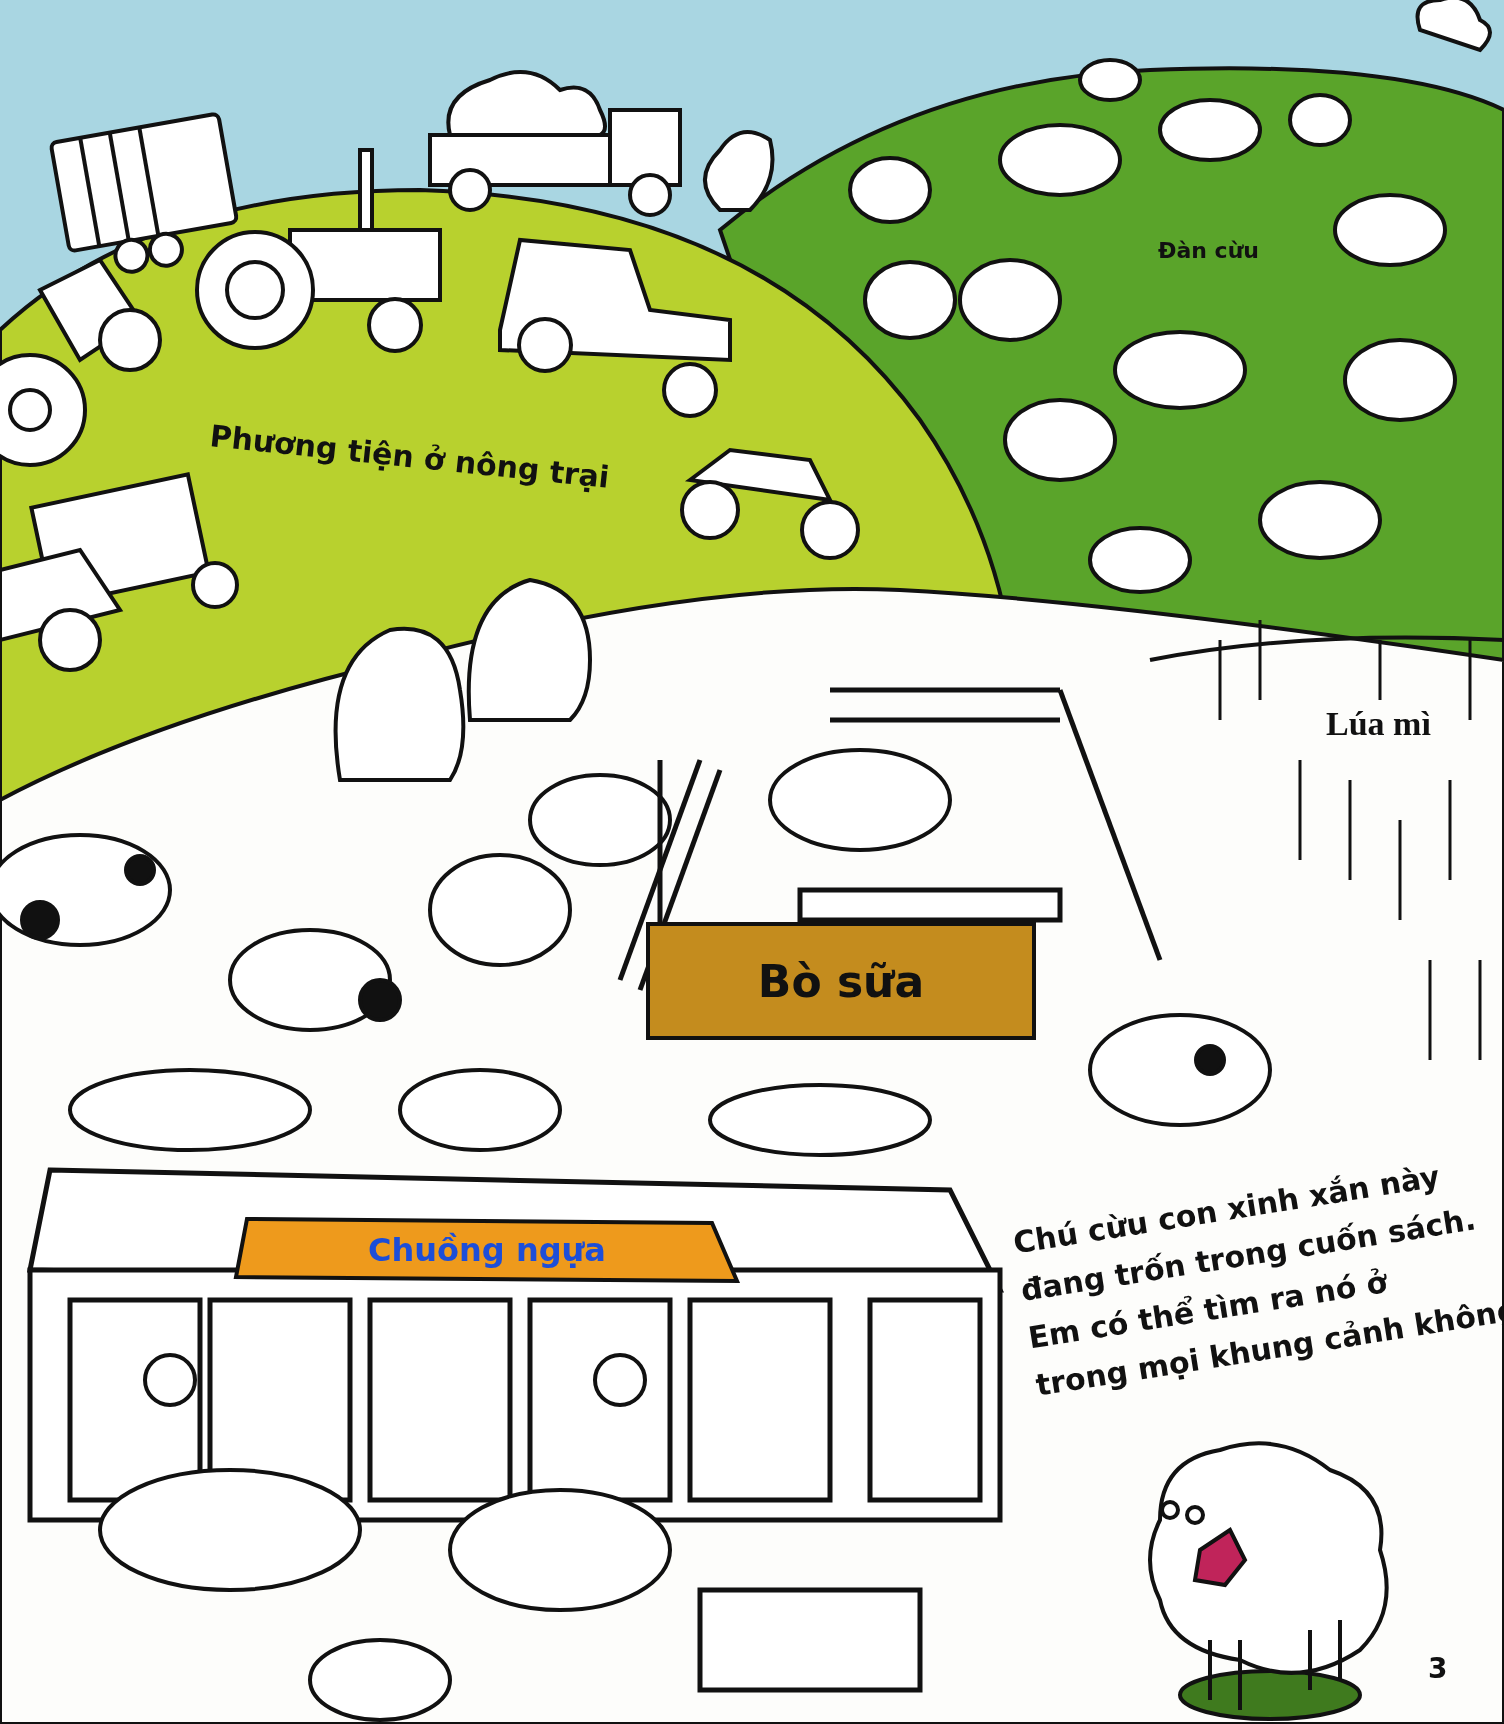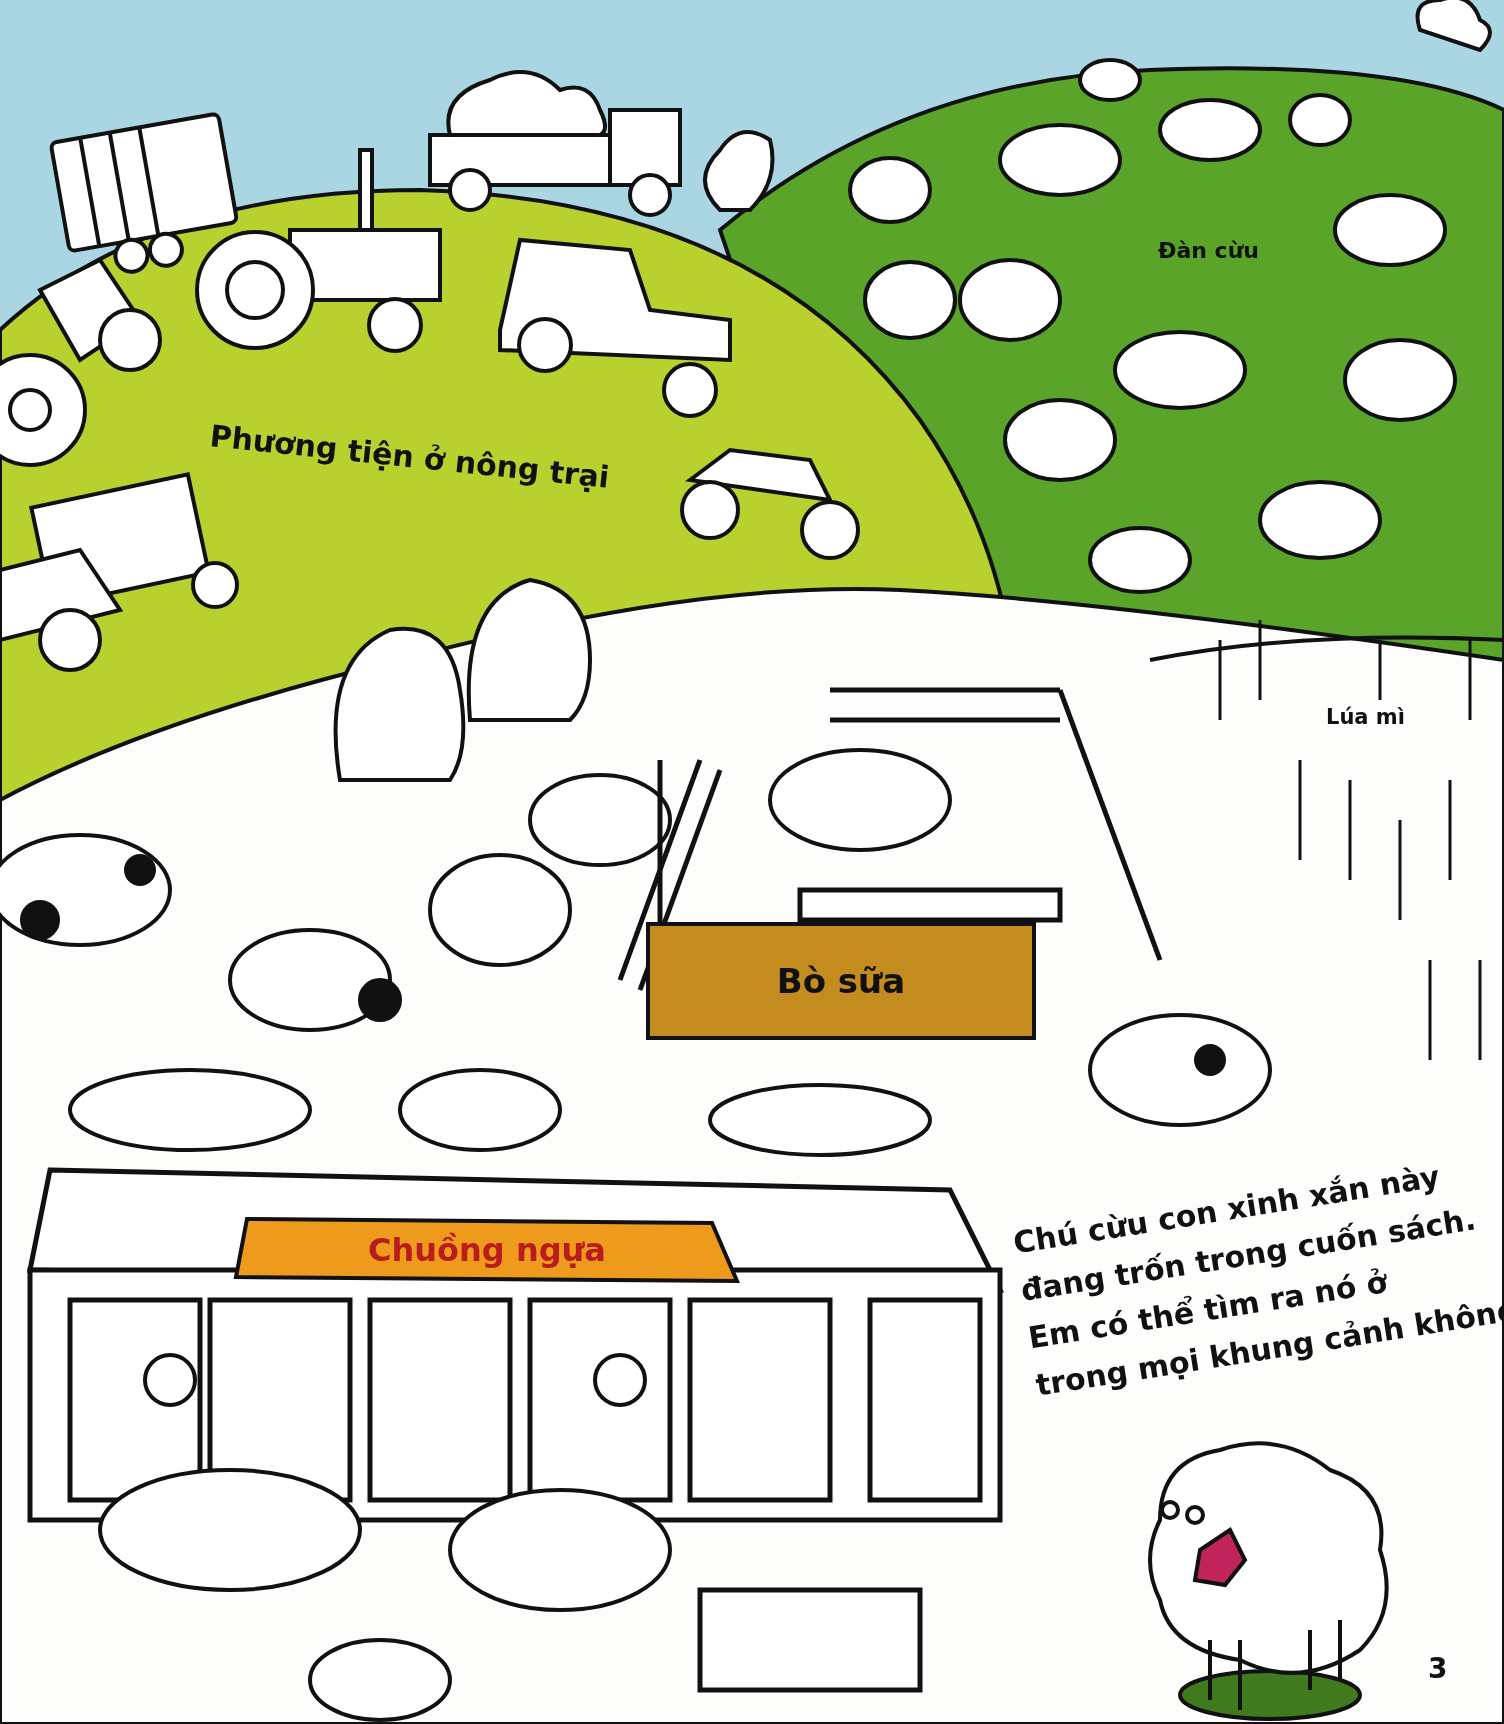--- a/index.html
+++ b/index.html
@@ -2,26 +2,26 @@
 <html><head>
 <meta charset="utf-8">
 <style>
   html, body { margin: 0; padding: 0; }
   body { width: 1504px; height: 1724px; overflow: hidden; background: #ffffff; font-family: "DejaVu Sans", sans-serif; }
   .page { position: relative; width: 1504px; height: 1724px; background: #fdfdfb; overflow: hidden; }
   .scene { position: absolute; left: 0; top: 0; width: 1504px; height: 1724px; }
   .label { position: absolute; font-family: "DejaVu Sans", sans-serif; font-weight: bold; color: #111; white-space: nowrap; }
   .lbl-vehicles { left: 210px; top: 418px; font-size: 30px; transform: rotate(6deg); transform-origin: left center; }
   .lbl-sheep { left: 1158px; top: 238px; font-size: 22px; }
-  .lbl-wheat { left: 1322px; top: 705px; font-size: 21px; background: #fdfdfb; padding: 0 4px; }
+  .lbl-wheat { left: 1322px; top: 705px; font-size: 34px; background: #fdfdfb; padding: 0 4px; font-family: Liberation Serif, serif; }
   .sign-cow { position: absolute; left: 646px; top: 922px; width: 390px; height: 118px; background: #c48c1e; border: 4px solid #111; box-sizing: border-box; display: flex; align-items: center; justify-content: center; }
-  .sign-cow span { font-weight: bold; font-size: 34px; color: #111; }
+  .sign-cow span { font-weight: bold; font-size: 44px; color: #111; }
   .sign-stable { position: absolute; left: 232px; top: 1215px; width: 510px; height: 70px; display: flex; align-items: center; justify-content: center; }
   .sign-stable svg { position: absolute; left: 0; top: 0; }
-  .sign-stable span { position: relative; font-weight: bold; font-size: 32px; color: #b91c1c; }
+  .sign-stable span { position: relative; font-weight: bold; font-size: 32px; color: #1d4ed8; }
   .caption { position: absolute; left: 1010px; top: 1220px; width: 470px; font-weight: bold; font-size: 30px; line-height: 48px; color: #111; transform: rotate(-9deg); transform-origin: left top; }
   .caption div { white-space: nowrap; }
   .page-num { position: absolute; left: 1428px; top: 1652px; font-size: 28px; font-weight: bold; color: #111; }
 </style>
 </head>
 <body>
 
 <div class="page">
   <svg class="scene" viewBox="0 0 1504 1724" xmlns="http://www.w3.org/2000/svg">
 

